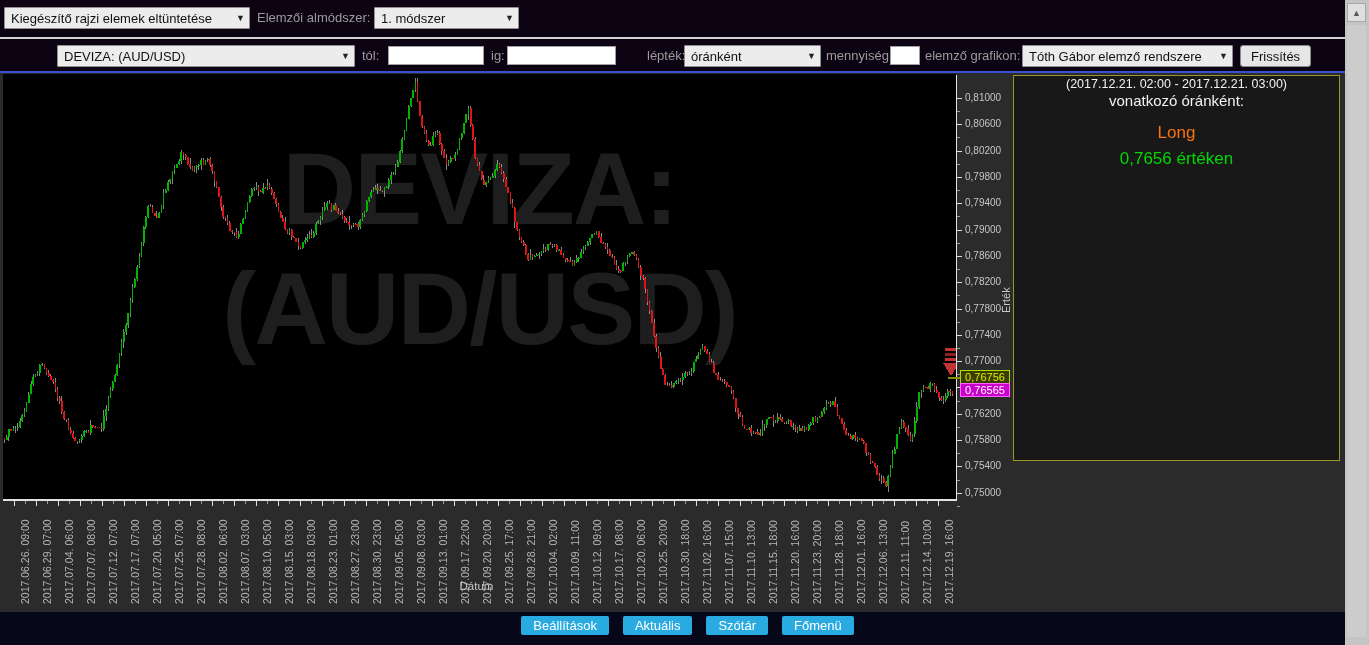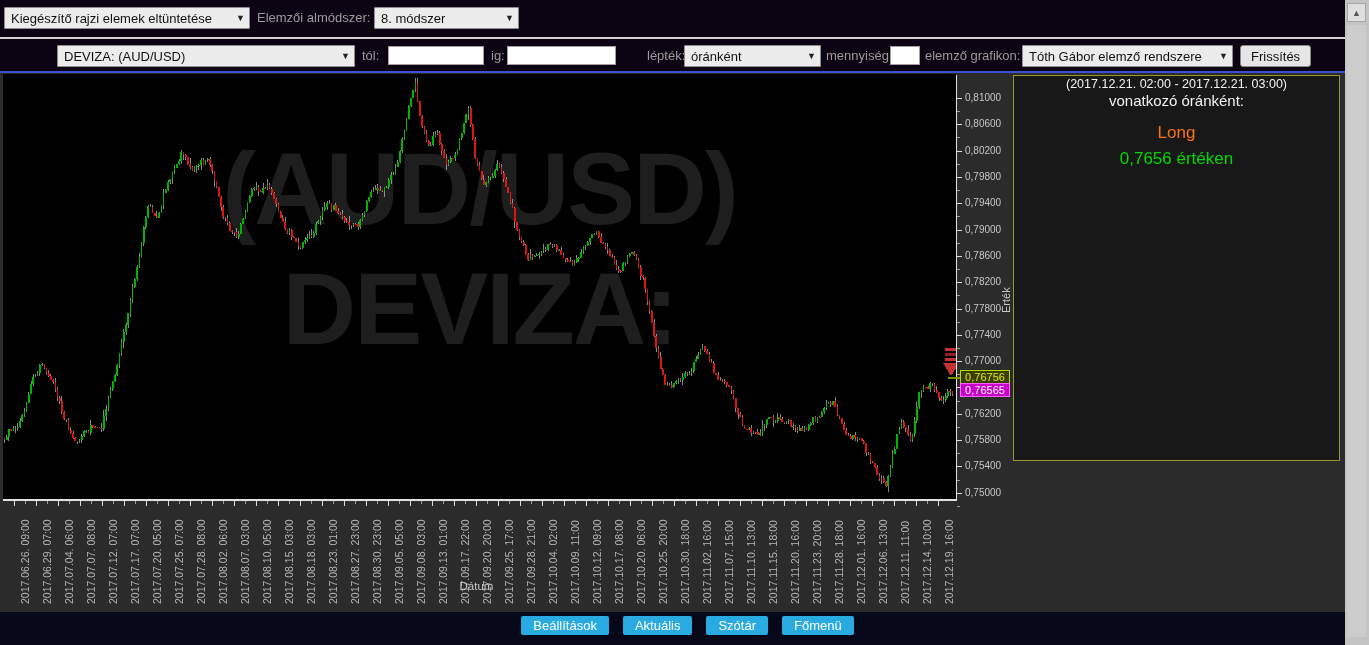--- a/index.html
+++ b/index.html
@@ -94,21 +94,21 @@
 </head>
 <body>
 
 <div id="bar1">
   <div class="sel" id="extras-select">
     <span class="txt">Kiegészítő rajzi elemek eltüntetése</span>
     <span class="arr">▼</span>
   </div>
   <span class="toplabel" id="submethod-label">Elemzői almódszer:</span>
   <div class="sel" id="submethod-select">
-    <span class="txt">8. módszer</span>
+    <span class="txt">1. módszer</span>
     <span class="arr">▼</span>
   </div>
 </div>
 <div id="bar1-divider"></div>
 
 <div id="bar2"></div>
 <div class="sel" id="pair-select">
   <span class="txt">DEVIZA: (AUD/USD)</span>
   <span class="arr">▼</span>
 </div>
@@ -127,22 +127,22 @@
 <div class="sel" id="analyzer-select">
   <span class="txt">Tóth Gábor elemző rendszere</span>
   <span class="arr">▼</span>
 </div>
 <button id="refresh-button">Frissítés</button>
 <div id="blue-line"></div>
 
 <div id="main">
   <div id="plot">
     <div id="watermark">
+      <div>DEVIZA:</div>
       <div>(AUD/USD)</div>
-      <div>DEVIZA:</div>
     </div>
     <svg id="candles" width="953" height="424" shape-rendering="crispEdges">
         <line x1="1.5" y1="361.6" x2="1.5" y2="366.5" stroke="#c2c2c2" stroke-width="0.7"></line>
         <rect x="0.7" y="361.8" width="1.6" height="1.7" fill="#df1414"></rect>
         <line x1="3.7" y1="358.7" x2="3.7" y2="364.1" stroke="#c2c2c2" stroke-width="0.7"></line>
         <rect x="2.9" y="361.4" width="1.6" height="2.2" fill="#00b400"></rect>
         <line x1="5.9" y1="352.7" x2="5.9" y2="365.4" stroke="#c2c2c2" stroke-width="0.7"></line>
         <rect x="5.1" y="353.0" width="1.6" height="8.4" fill="#00b400"></rect>
         <line x1="8.1" y1="352.7" x2="8.1" y2="354.7" stroke="#c2c2c2" stroke-width="0.7"></line>
         <rect x="7.3" y="353.0" width="1.6" height="1.6" fill="#df1414"></rect>

